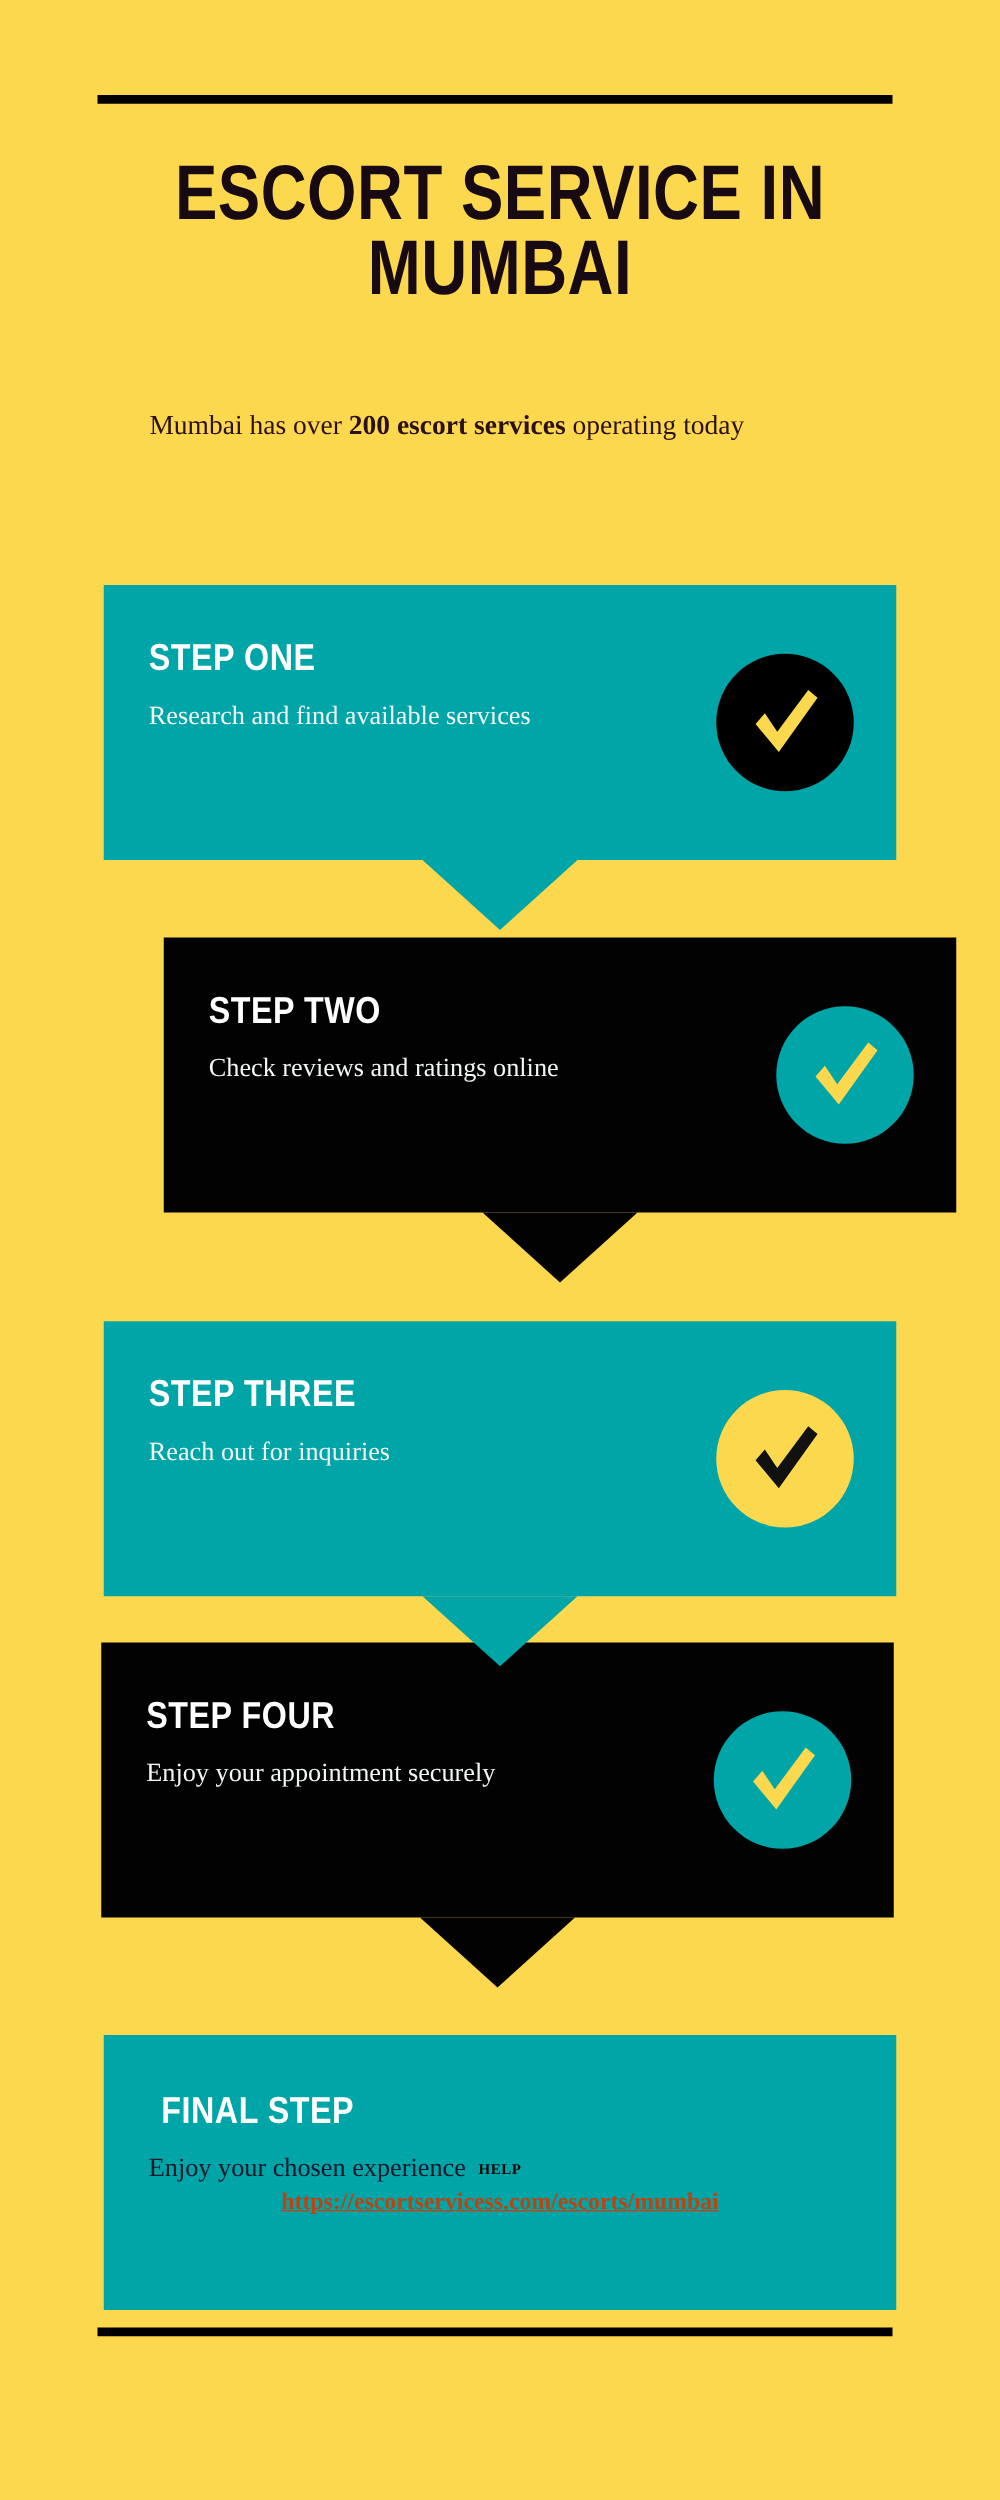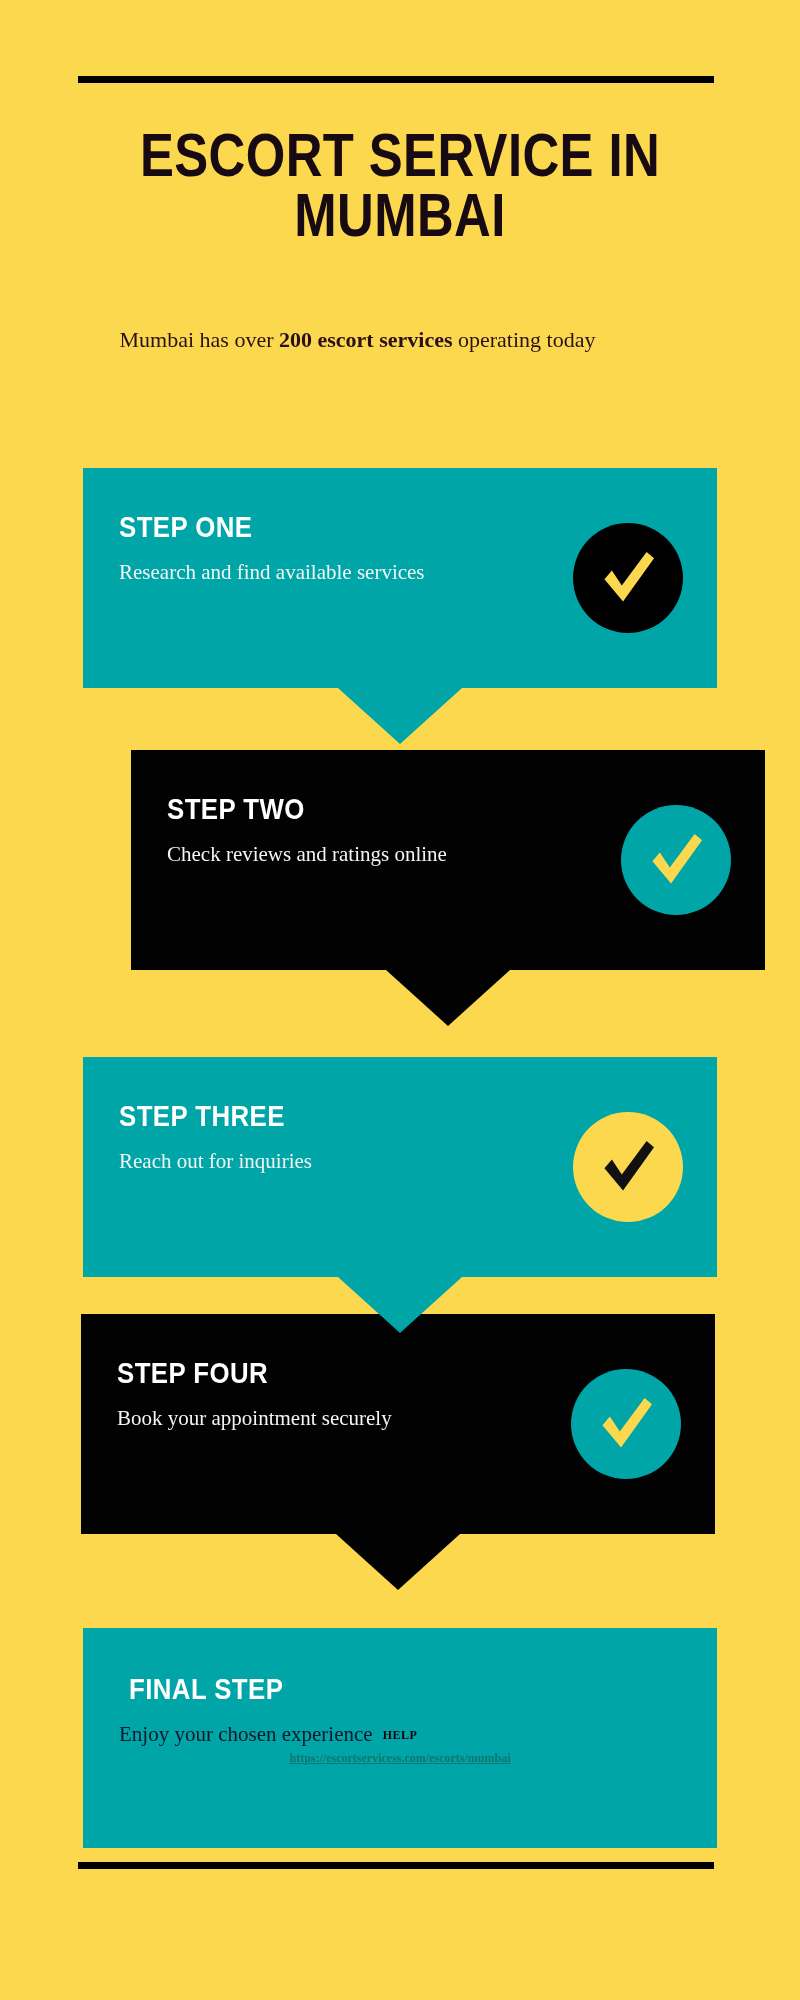--- a/index.html
+++ b/index.html
@@ -128,23 +128,23 @@
     font-family:"Liberation Serif", serif;
     color:#140608;
   }
   .footer .help {
     font-size:12px;
     font-weight:bold;
     letter-spacing:0.4px;
   }
   .footer .url {
     margin-top:8px;
-    font-size:12px;
-    font-weight:bold;
-    color:#0f766e;
+    font-size:19px;
+    font-weight:bold;
+    color:#c2410c;
     display:block;
   }
 </style>
 </head>
 <body>
 
 <div class="page">
 
   <div class="rule top"></div>
 
@@ -188,21 +188,21 @@
             <svg viewBox="0 0 100 100">
               <path d="M12 52 L24 38 L40 62 L80 8 L92 18 L42 88 Z" fill="#111111"></path>
             </svg>
           </div>
         </div>
         <div class="arrow teal" style="top: 220px;"></div>
       </div>
       <div class="step" style="position: absolute; top: 846px; left: 0px; width: 796px;">
         <div class="card black">
           <div class="label">STEP FOUR</div>
-          <div class="desc">Book your appointment securely</div>
+          <div class="desc">Enjoy your appointment securely</div>
           <div class="badge teal">
             <svg viewBox="0 0 100 100">
               <path d="M12 52 L24 38 L40 62 L80 8 L92 18 L42 88 Z" fill="#FCD84F"></path>
             </svg>
           </div>
         </div>
         <div class="arrow black" style="top: 220px;"></div>
       </div>
       <div class="step" style="position: absolute; top: 1160px; left: 0px; width: 800px;">
         <div class="card teal final">

